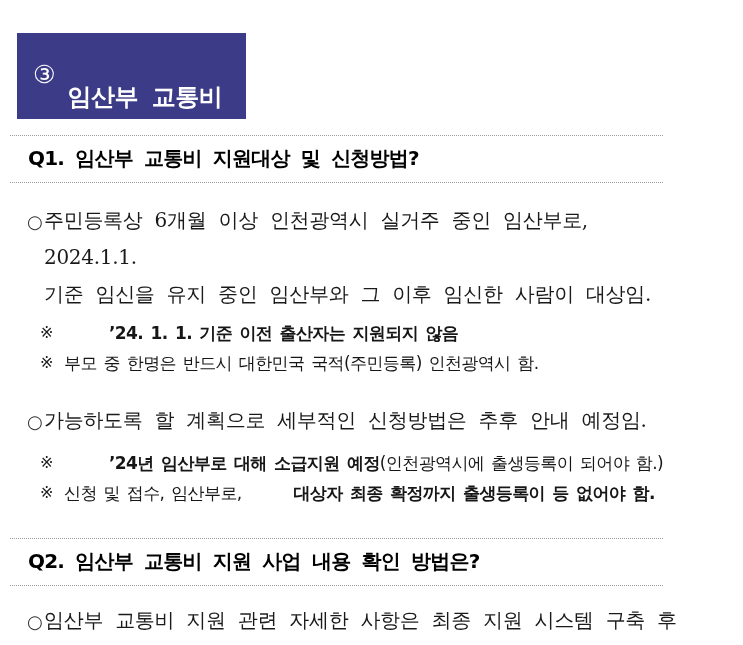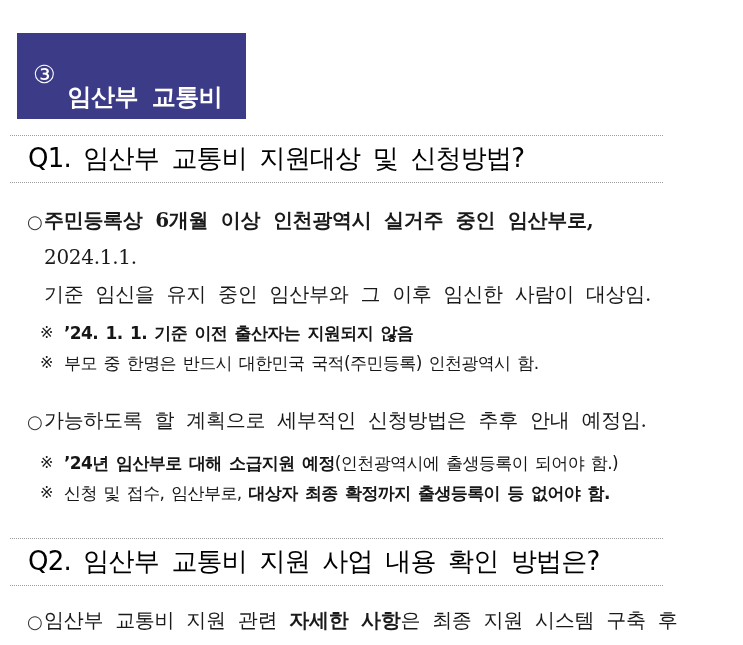--- a/index.html
+++ b/index.html
@@ -28,22 +28,22 @@
   .badge .badge-num { margin-right:12px; font-weight:normal; font-size:25px; }
   .badge .badge-title { word-spacing:6px; letter-spacing:-0.5px;margin-top:44px; }
 
   
   .q-heading {
     margin:16px 80px 0 10px;
     border-top:1px dotted #9d9d9d;
     border-bottom:1px dotted #9d9d9d;
     padding:9px 0 10px 18px;
     font-family:"DejaVu Sans", sans-serif;
-    font-weight:400;
-    font-size:26px;
+    font-weight:700;
+    font-size:20px;
     line-height:27px;
     color:#000;
     letter-spacing:-0.8px;
     word-spacing:5px;
   }
 
   
   .para {
     position:relative;
     margin:19px 58px 0 30px;
@@ -53,41 +53,41 @@
     color:#1a1a1a;
     letter-spacing:-0.3px;
     word-spacing:6px;
   }
   .para .marker {
     position:absolute;
     left:-3px; top:1px;
     font-size:18px;
     color:#333;
   }
-  .para b { font-weight:bold; }
+  .para b { font-weight:normal; }
 
   
   .note {
     position:relative;
     margin:0 48px 0 40px;
     padding-left:24px;
     font-family:"DejaVu Sans", sans-serif;
     font-size:17px;
     line-height:30px;
     color:#161616;
     letter-spacing:-0.6px;
     word-spacing:2px;
   }
   .note .marker {
     position:absolute;
     left:0; top:0;
     font-size:16px;
     color:#222;
   }
-  .note b { font-weight:bold; }
+  .note b { font-weight:bold;margin-left:45px; }
 
   .mt-notes   { margin-top:5px; }
   .mt-bullet2 { margin-top:24px; }
   .mt-notes2  { margin-top:9px; }
   .mt-q2      { margin-top:30px; }
   .mt-bullet3 { margin-top:16px; }
 </style>
 </head>
 <body>
 

